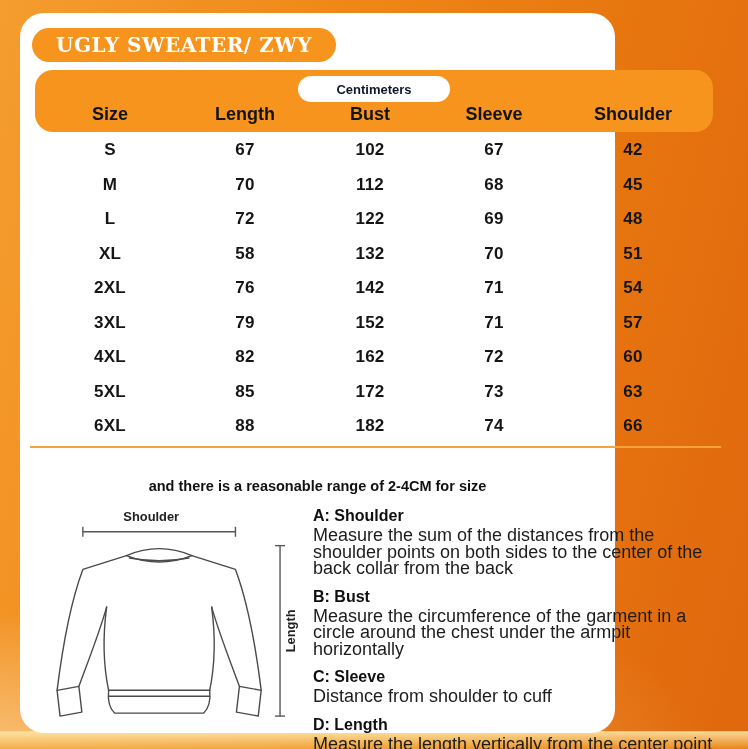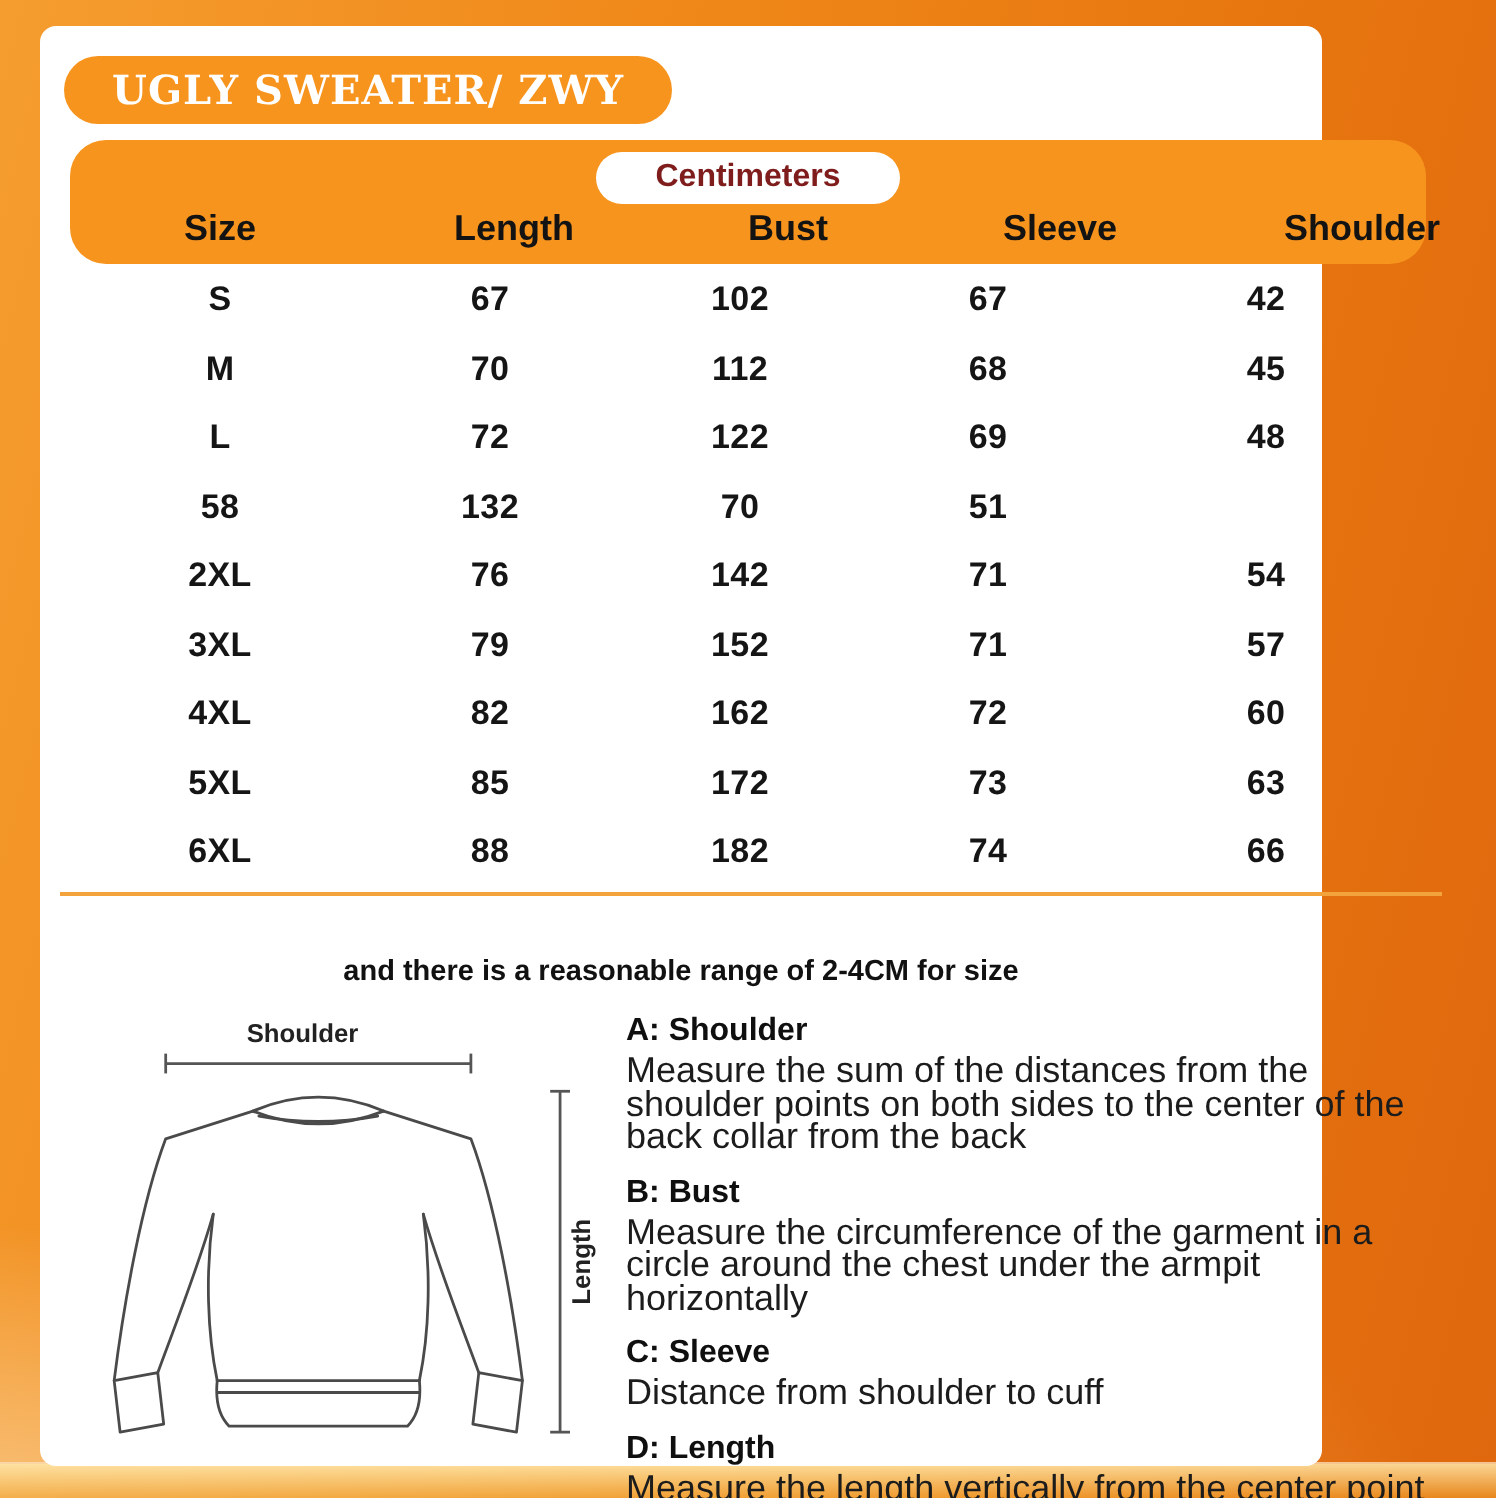--- a/index.html
+++ b/index.html
@@ -11,41 +11,41 @@
       radial-gradient(ellipse 900px 460px at 8% 122%, rgba(255,208,128,0.45), rgba(255,208,128,0) 65%),
       radial-gradient(ellipse 500px 260px at 50% 104%, rgba(255,224,160,0.35), rgba(255,224,160,0) 70%),
       linear-gradient(104deg, #f59d2f 0%, #ef8718 38%, #e7760f 68%, #df670d 100%);
   }
   .bottom-band {
     position:absolute; left:0; bottom:0; width:100%; height:17px;
     background:linear-gradient(180deg, rgba(255,232,170,0.85), rgba(240,160,40,0.55));
     border-top:1px solid rgba(255,255,255,0.5);
   }
   .card {
-    position:absolute; left:20px; top:13px; width:641px; height:720px;
-    background:#ffffff; border-radius:8px;text-decoration:underline;
+    position:absolute; left:20px; top:13px; width:595px; height:720px;
+    background:#ffffff; border-radius:24px;text-decoration:underline;
   }
   .title-pill {
     position:absolute; left:12px; top:15px; height:34px; line-height:34px;
     padding:0 24px; background:var(--brand, #F7941D); border-radius:17px;
     color:#ffffff; font-family:"DejaVu Serif", serif; font-weight:bold;
     font-size:20px; letter-spacing:0.5px; white-space:nowrap;
   }
   .band {
     position:absolute; left:15px; top:57px; width:678px; height:62px;
     background:var(--brand, #F7941D); border-radius:18px;
   }
   .unit-pill {
     position:absolute; left:263px; top:6px; width:152px; height:26px;
-    background:#ffffff; border-radius:13px; color:#7f1d1d;
-    font-weight:bold; font-size:16px;
+    background:#ffffff; border-radius:13px; color:#0f172a;
+    font-weight:bold; font-size:13px;
     display:flex; align-items:center; justify-content:center;
   }
   .grid5 { display:grid; grid-template-columns:150px 120px 130px 118px 160px; }
-  .thead-row { position:absolute; left:0; bottom:7px; width:100%;gap:12px; }
+  .thead-row { position:absolute; left:0; bottom:7px; width:100%; }
   .hcell { text-align:center; font-weight:bold; font-size:18px; color:#131313; }
   .rows { position:absolute; left:15px; top:120px; width:678px; }
   .trow { height:34.5px; align-items:center; }
   .cell { text-align:center; font-weight:bold; font-size:17px; color:#151515; letter-spacing:0.2px; }
   .divider { position:absolute; left:10px; top:433px; width:691px; height:2px; background:#F2A33C; }
   .reminder {
     position:absolute; left:0; top:445px; width:100%; text-align:center;
     font-weight:bold; font-size:14.5px; line-height:19px; color:#111111;
   }
   .diagram { position:absolute; left:24px; top:493px; width:262px; height:218px; }
@@ -98,20 +98,21 @@
           <div class="cell">45</div>
         </div>
         <div class="trow grid5">
           <div class="cell">L</div>
           <div class="cell">72</div>
           <div class="cell">122</div>
           <div class="cell">69</div>
           <div class="cell">48</div>
         </div>
         <div class="trow grid5">
+          <div class="cell">XL</div>
           <div class="cell">58</div>
           <div class="cell">132</div>
           <div class="cell">70</div>
           <div class="cell">51</div>
         </div>
         <div class="trow grid5">
           <div class="cell">2XL</div>
           <div class="cell">76</div>
           <div class="cell">142</div>
           <div class="cell">71</div>

